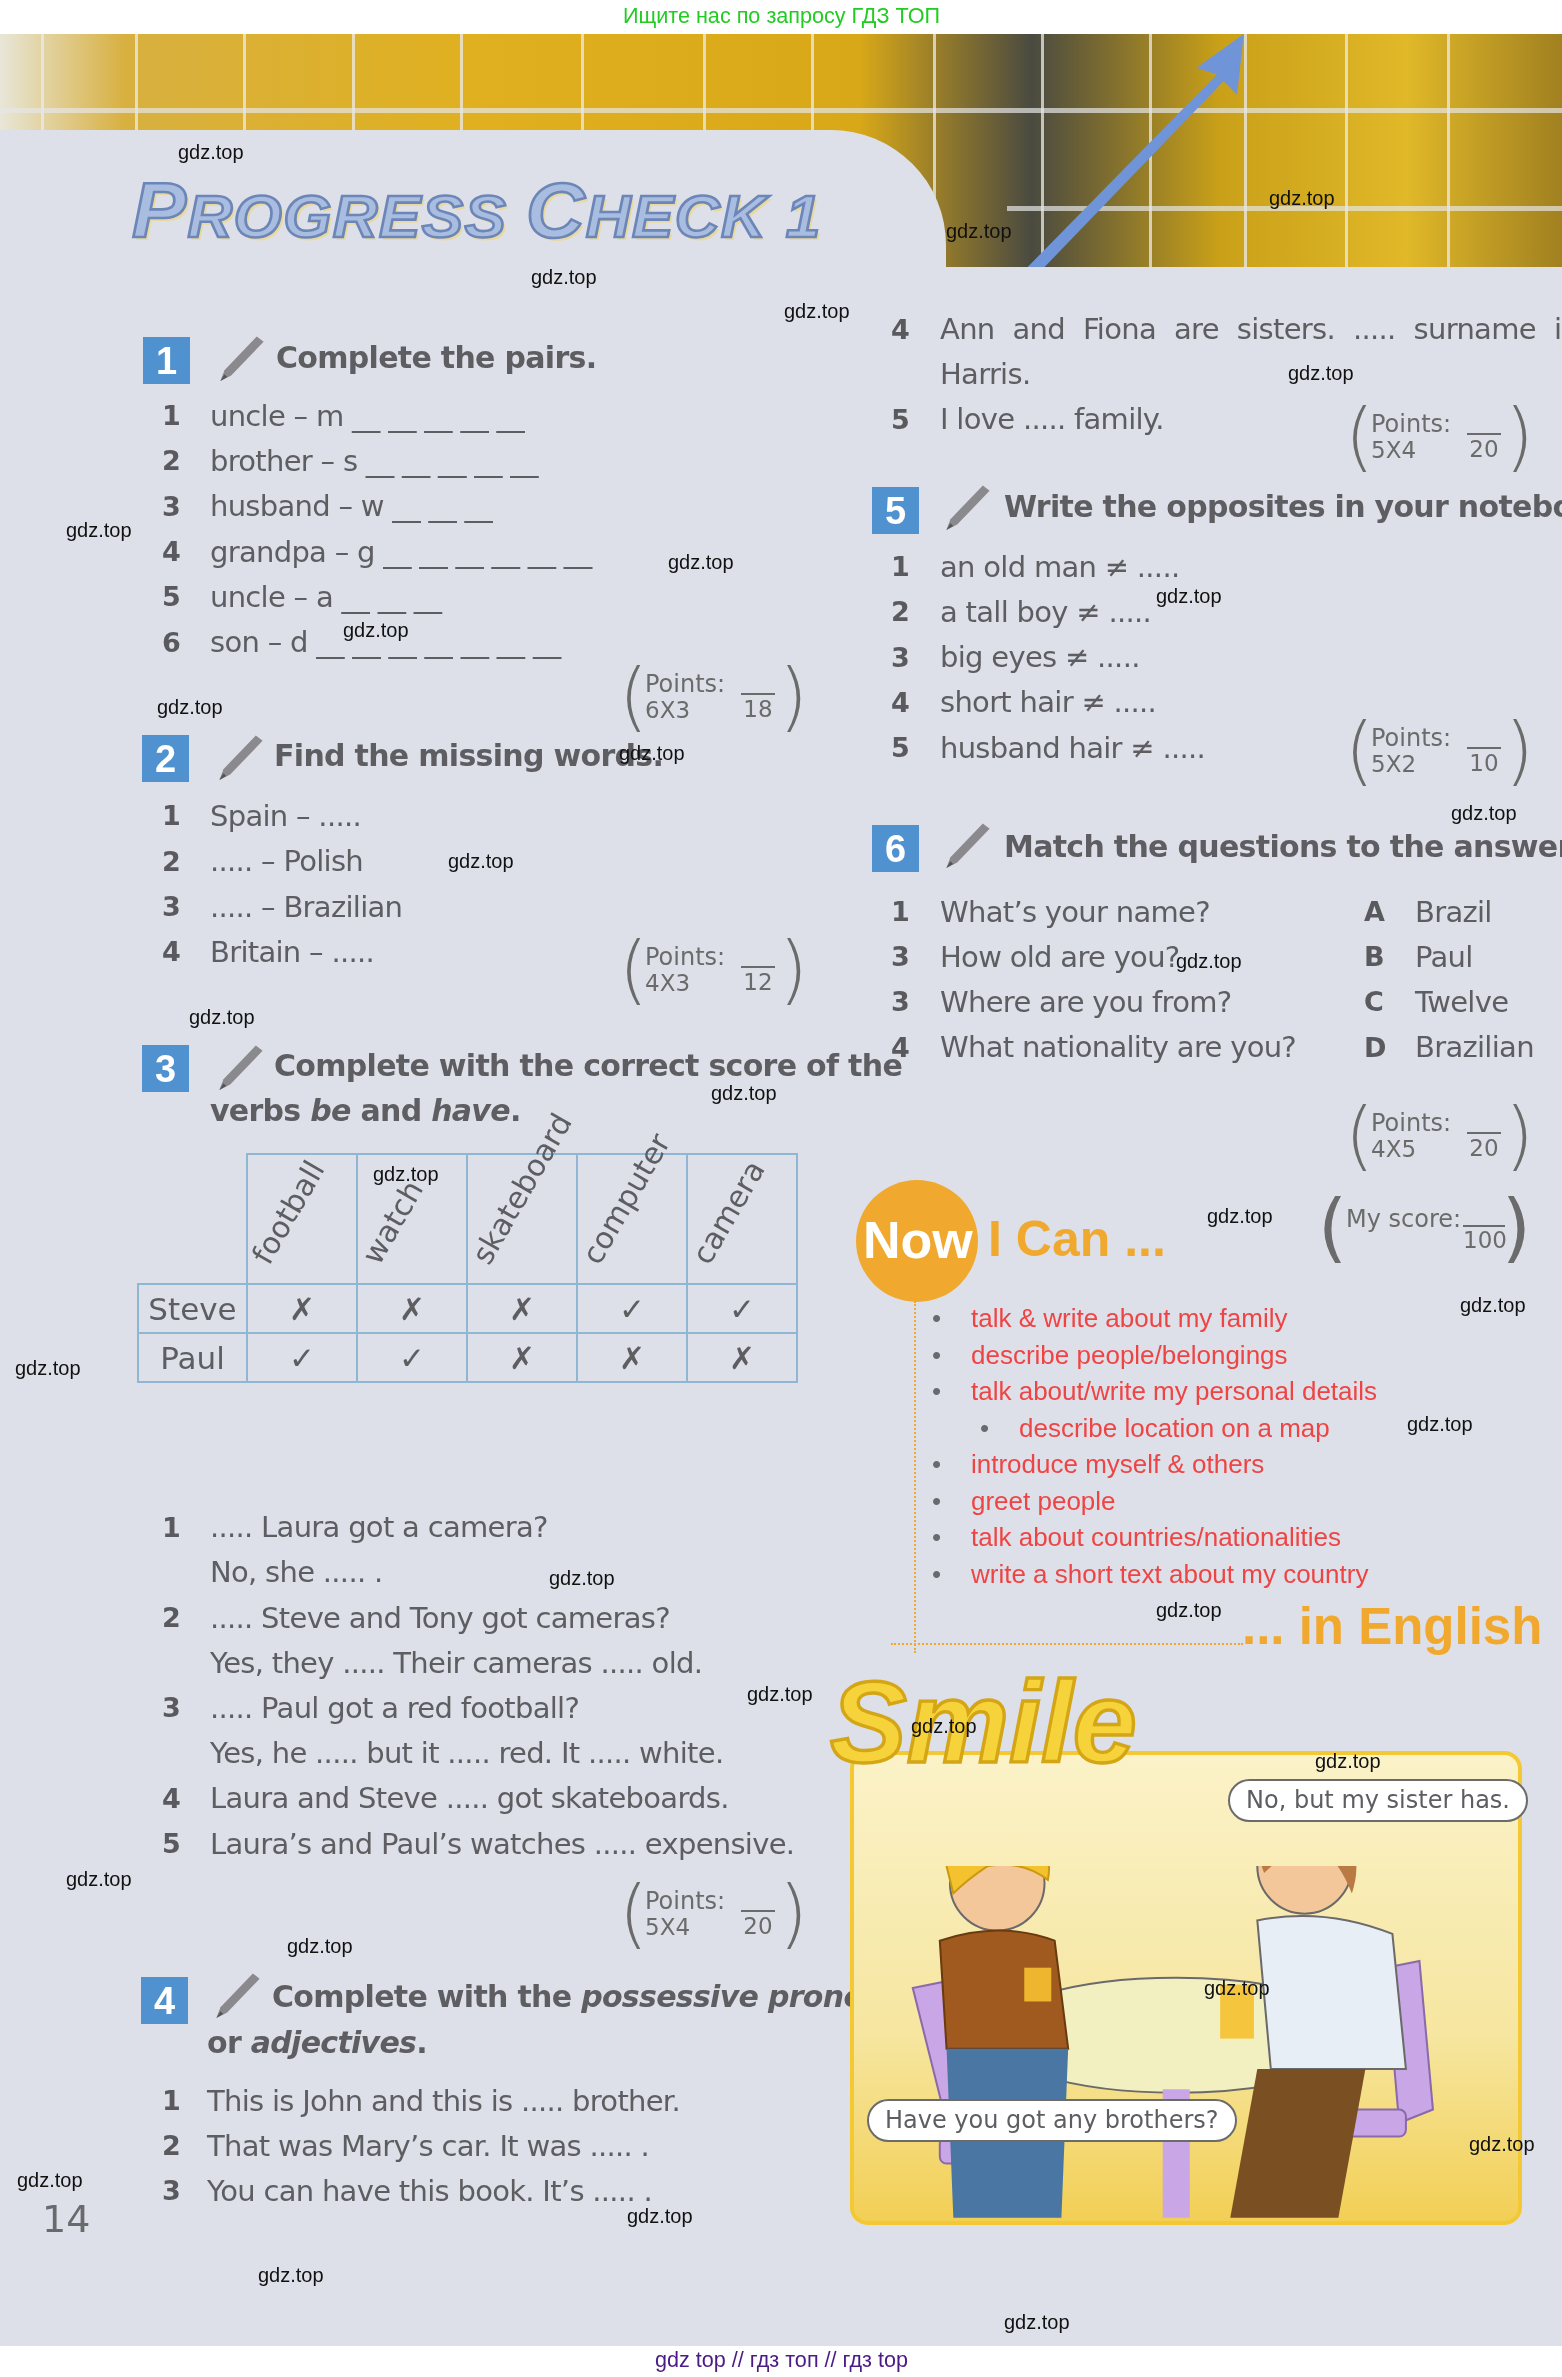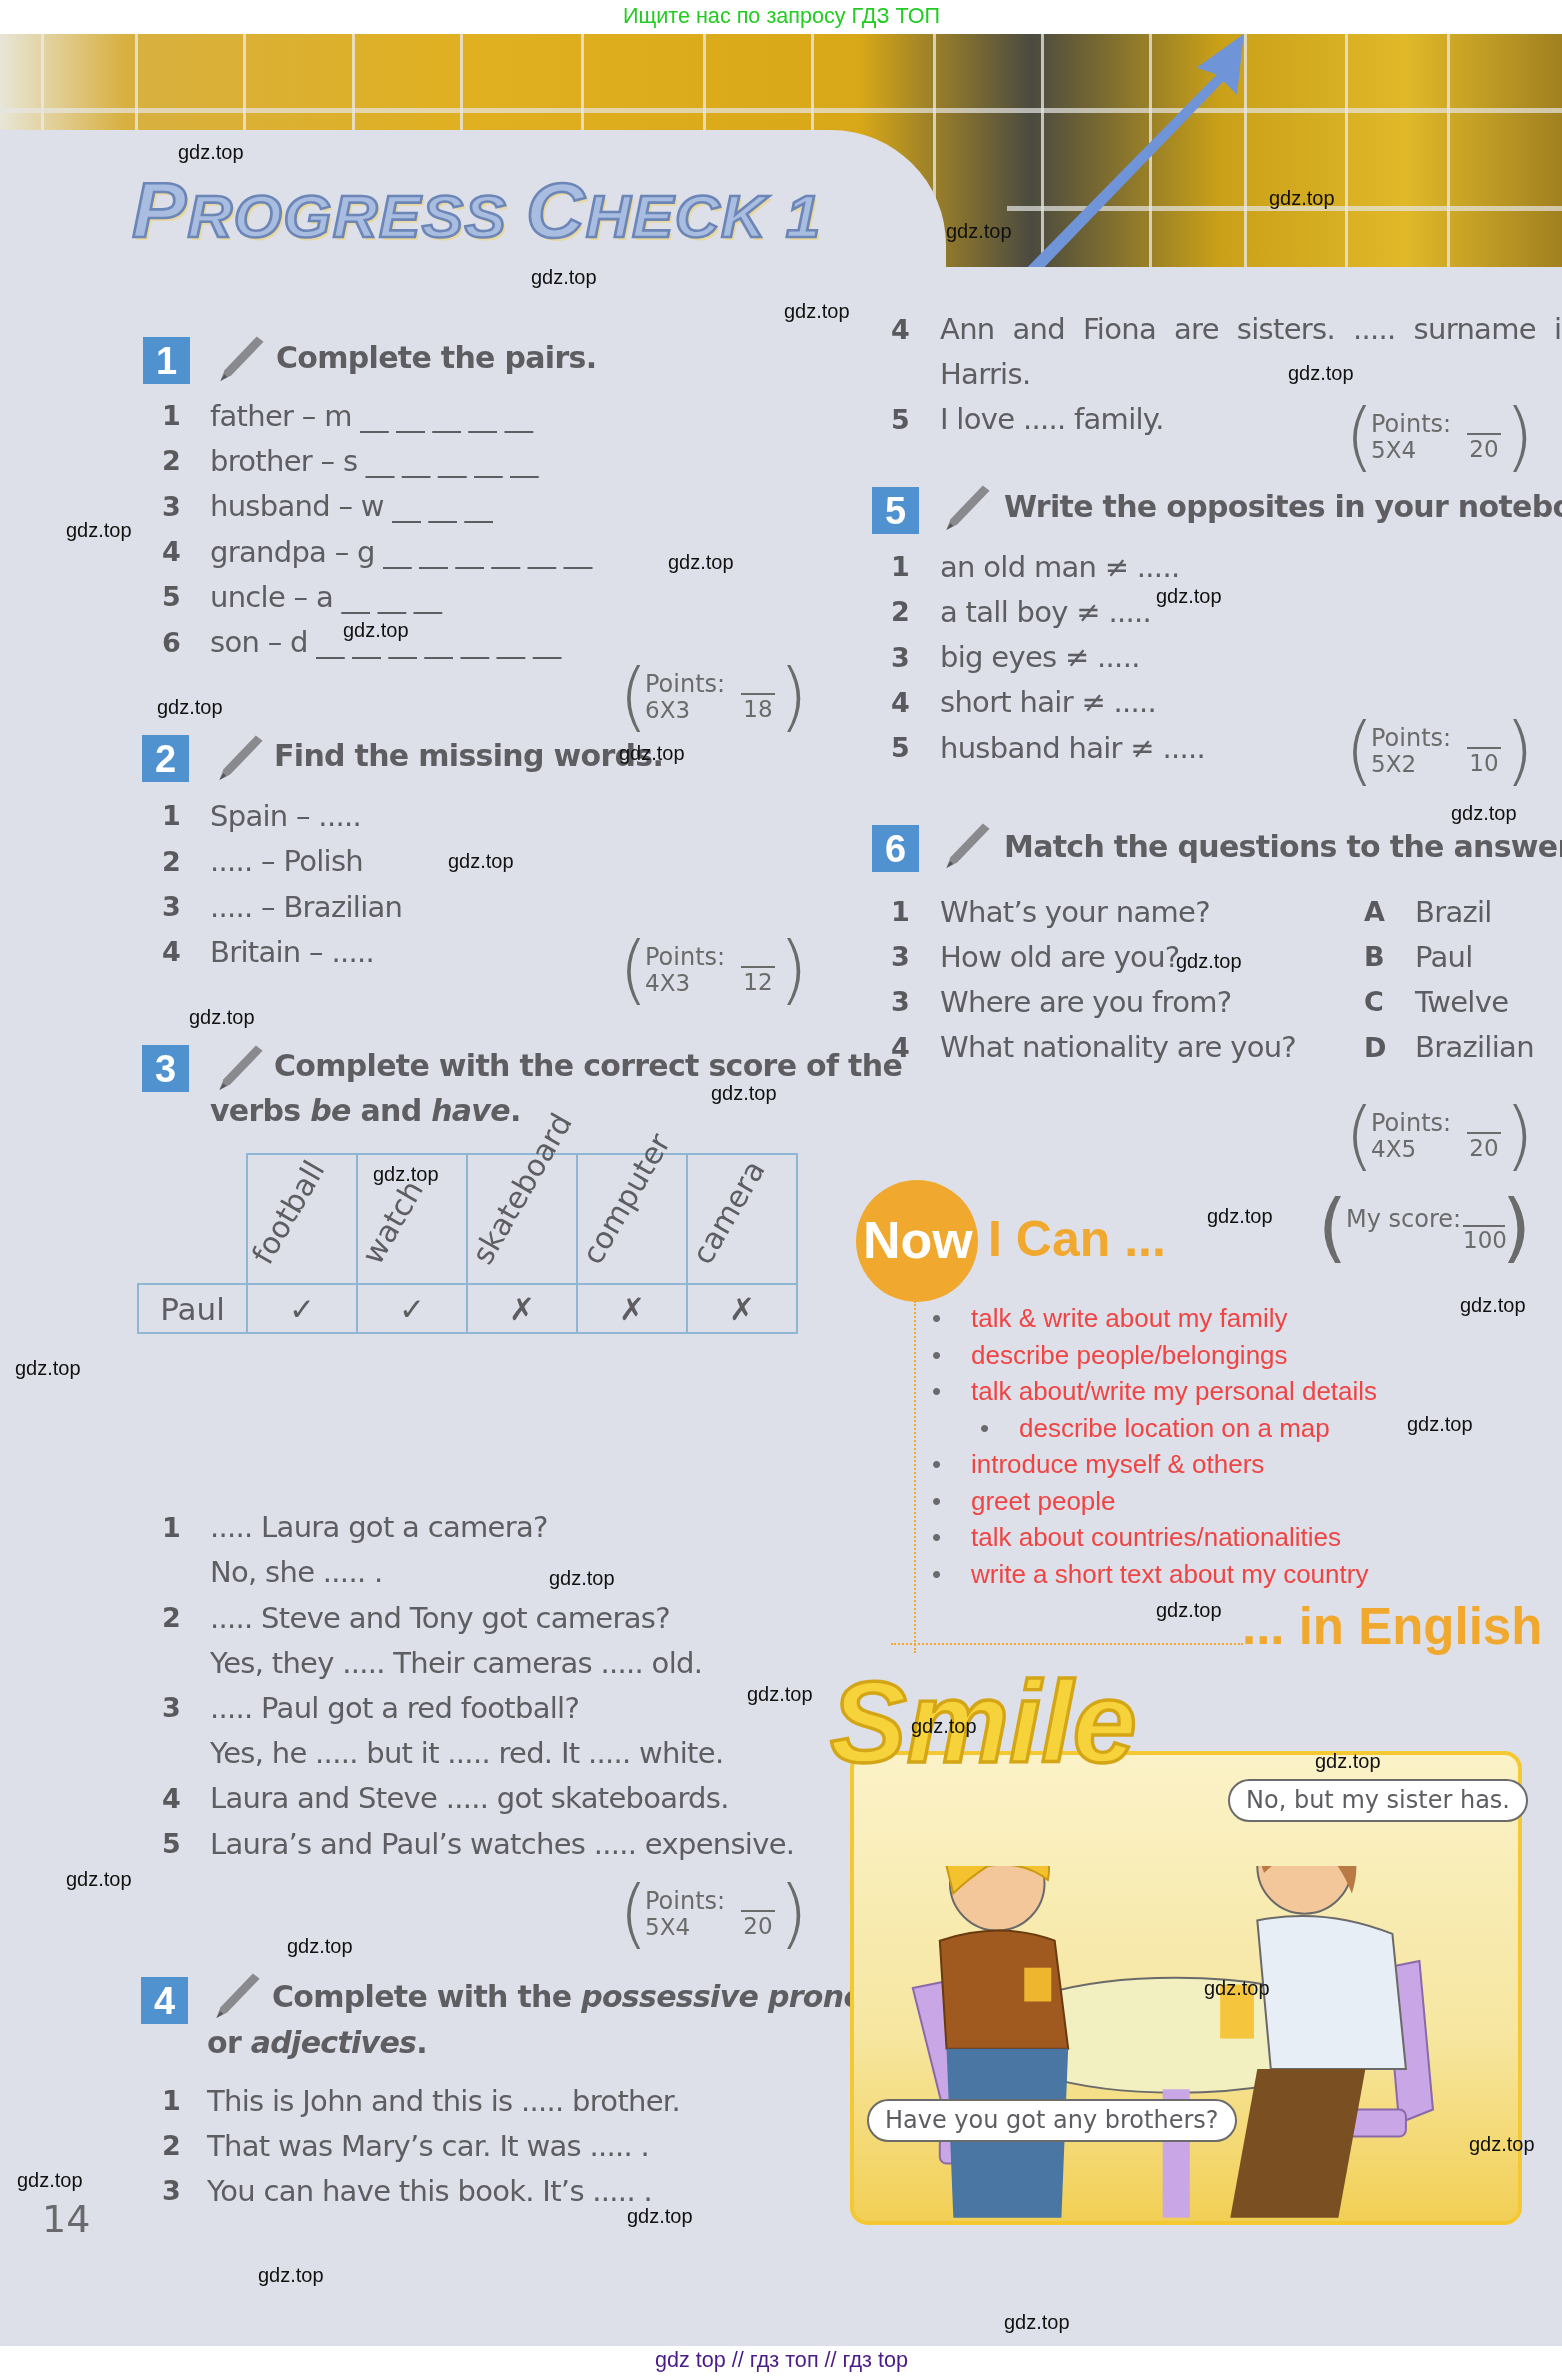--- a/index.html
+++ b/index.html
@@ -89,21 +89,21 @@
 </div>
 
 <div class="abs ex-badge" style="left:143px;top:337px">1</div>
 <svg class="abs pen" style="left:215px;top:331px" viewBox="0 0 80 80">
   <path d="M8,74 L14,58 L62,8 L72,16 L24,66 Z" fill="#8a8a8e"></path>
     <path d="M8,74 L14,64 L18,68 Z" fill="#555"></path>
 </svg>
 <div class="abs ex-title" style="left:276px;top:340px">Complete the pairs.</div>
 
 <div class="abs num" style="left:162px;top:400px">1</div>
-<div class="abs item" style="left:210px;top:399px"><span>father – m</span> <span>__ __ __ __ __</span></div>
+<div class="abs item" style="left:210px;top:399px"><span>uncle – m</span> <span>__ __ __ __ __</span></div>
 <div class="abs num" style="left:162px;top:445px">2</div>
 <div class="abs item" style="left:210px;top:444px"><span>brother – s</span> <span>__ __ __ __ __</span></div>
 <div class="abs num" style="left:162px;top:491px">3</div>
 <div class="abs item" style="left:210px;top:489px"><span>husband – w</span> <span>__ __ __</span></div>
 <div class="abs num" style="left:162px;top:536px">4</div>
 <div class="abs item" style="left:210px;top:535px"><span>grandpa – g</span> <span>__ __ __ __ __ __</span></div>
 <div class="abs num" style="left:162px;top:581px">5</div>
 <div class="abs item" style="left:210px;top:580px"><span>uncle – a</span> <span>__ __ __</span></div>
 <div class="abs num" style="left:162px;top:627px">6</div>
 <div class="abs item" style="left:210px;top:625px"><span>son – d</span> <span>__ __ __ __ __ __ __</span></div>
@@ -160,20 +160,28 @@
         </td>
     <td class="hdr-cell">
           <span>skateboard</span>
         </td>
     <td class="hdr-cell">
           <span>computer</span>
         </td>
     <td class="hdr-cell">
           <span>camera</span>
         </td>
+  </tr>
+  <tr style="height:49px">
+    <td>Steve</td>
+    <td>✗</td>
+    <td>✗</td>
+    <td>✗</td>
+    <td>✓</td>
+    <td>✓</td>
   </tr>
   <tr style="height:49px">
     <td>Paul</td>
     <td>✓</td>
     <td>✓</td>
     <td>✗</td>
     <td>✗</td>
     <td>✗</td>
   </tr>
 </tbody>

